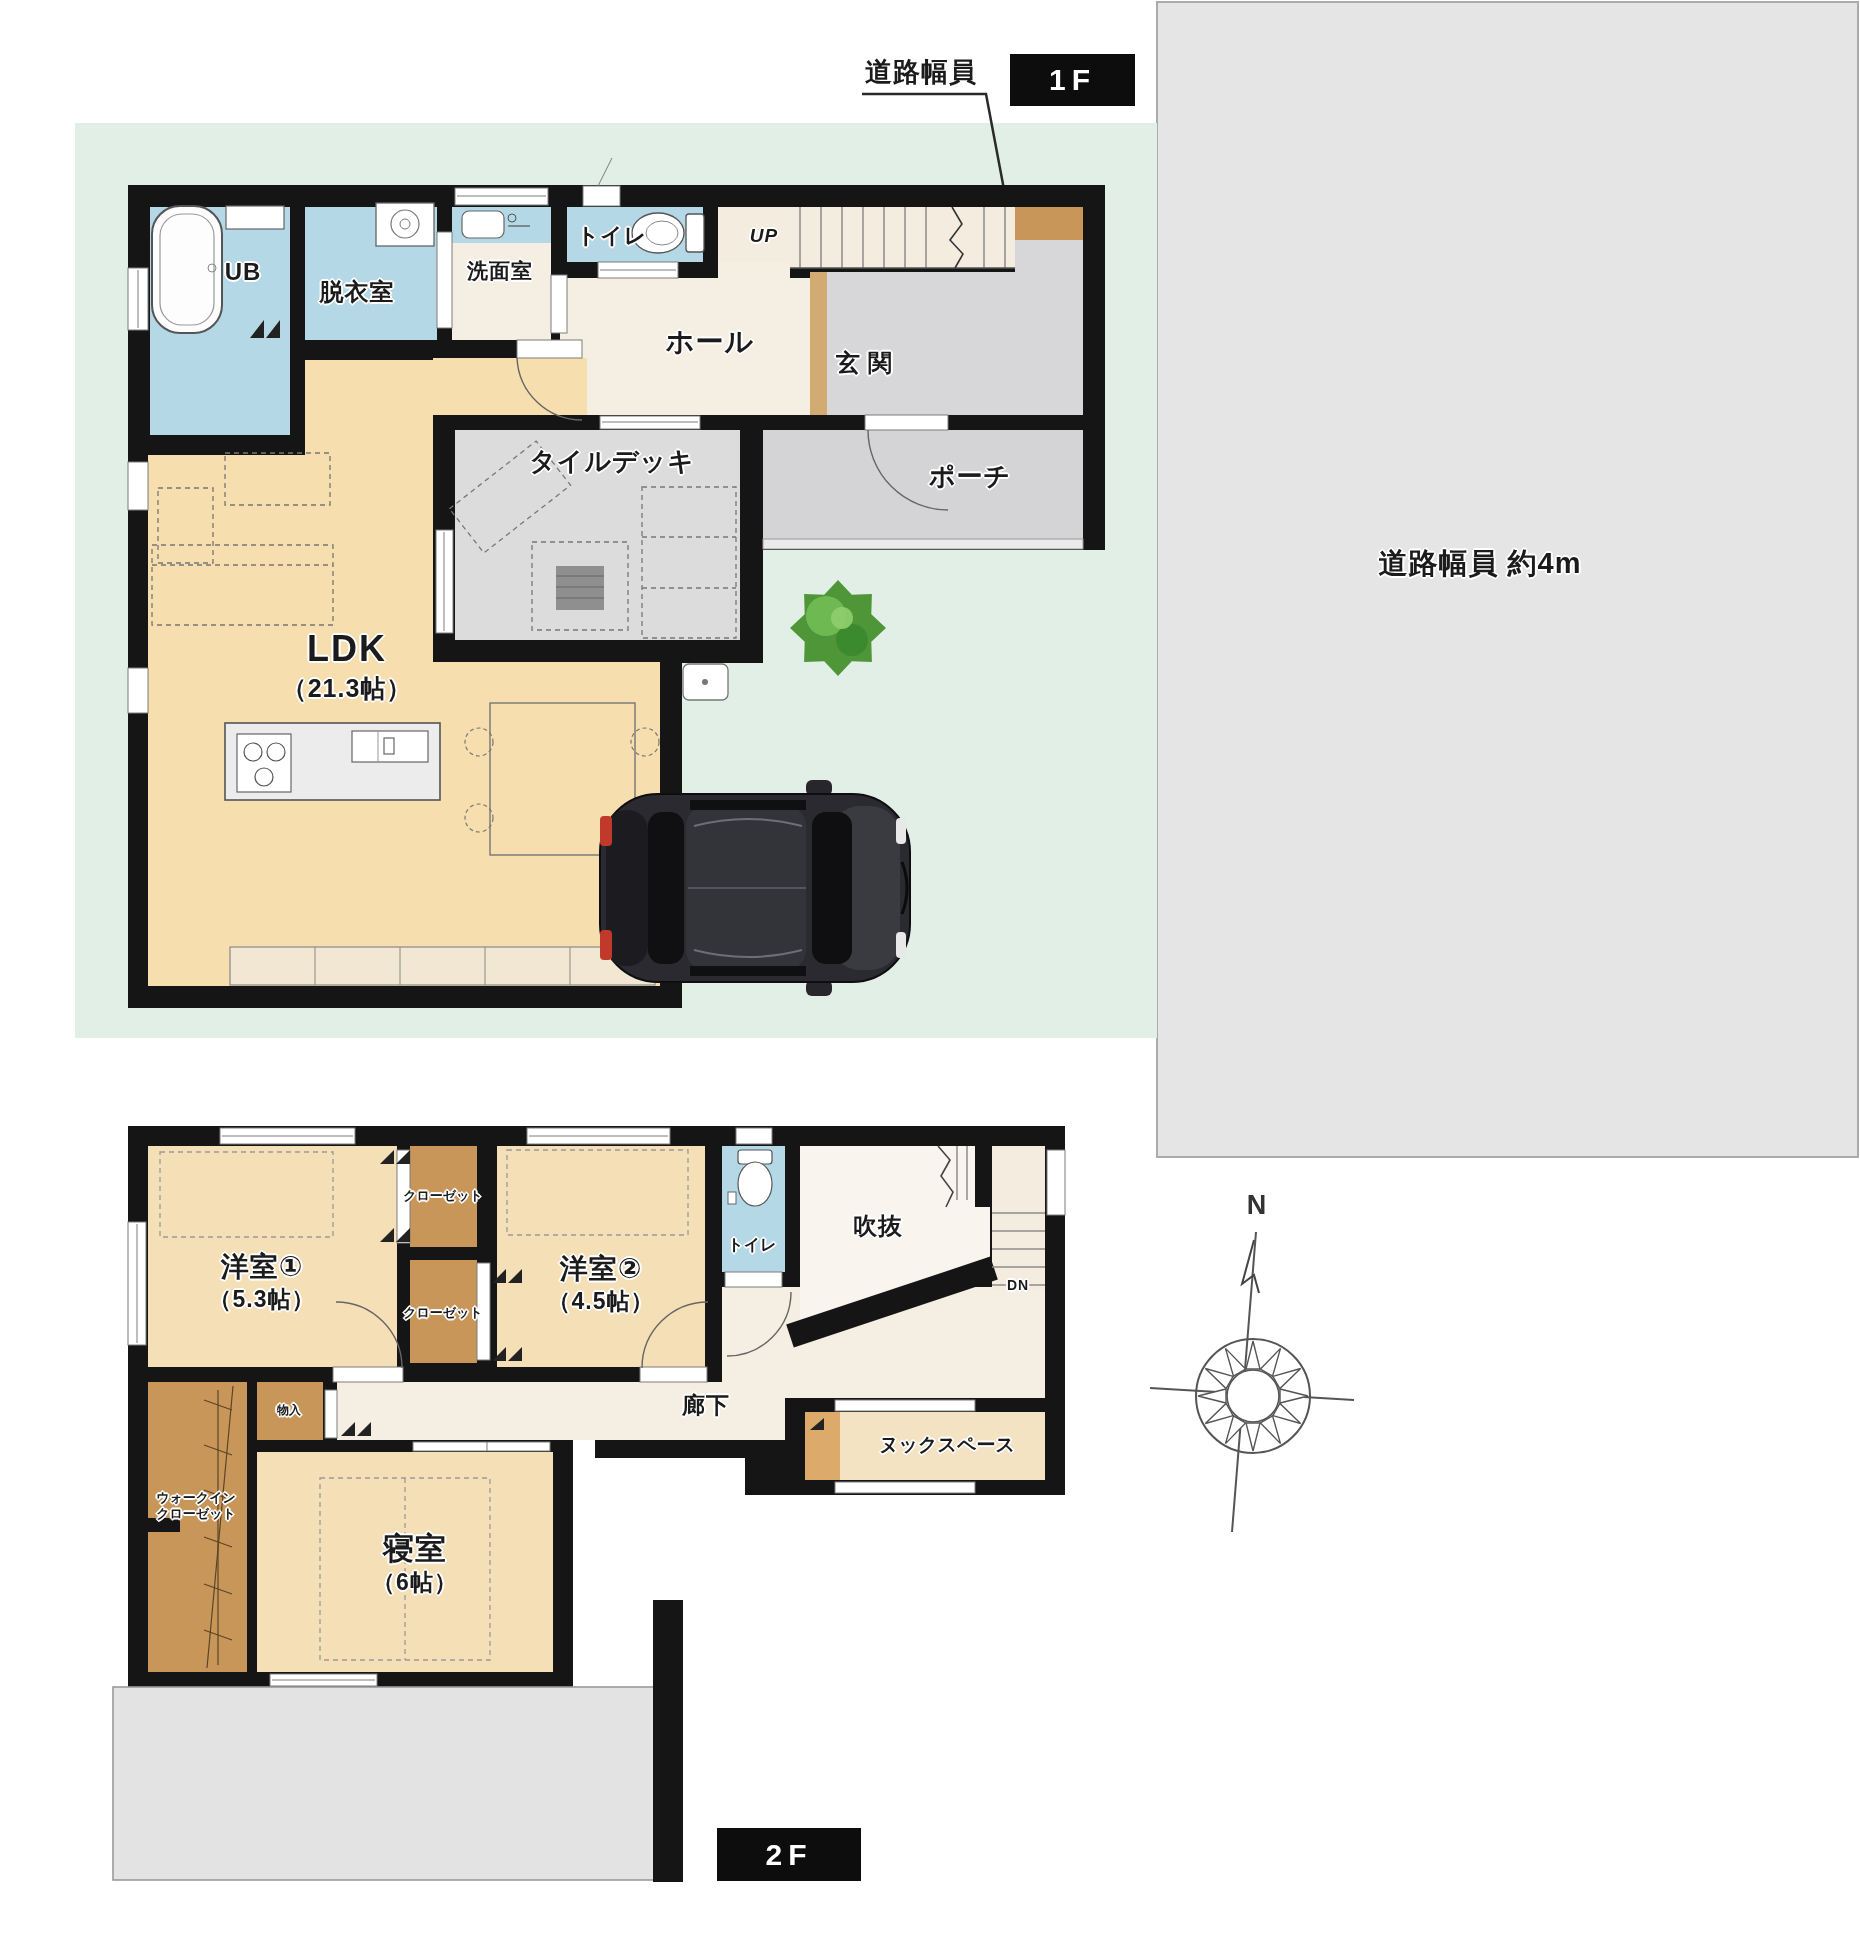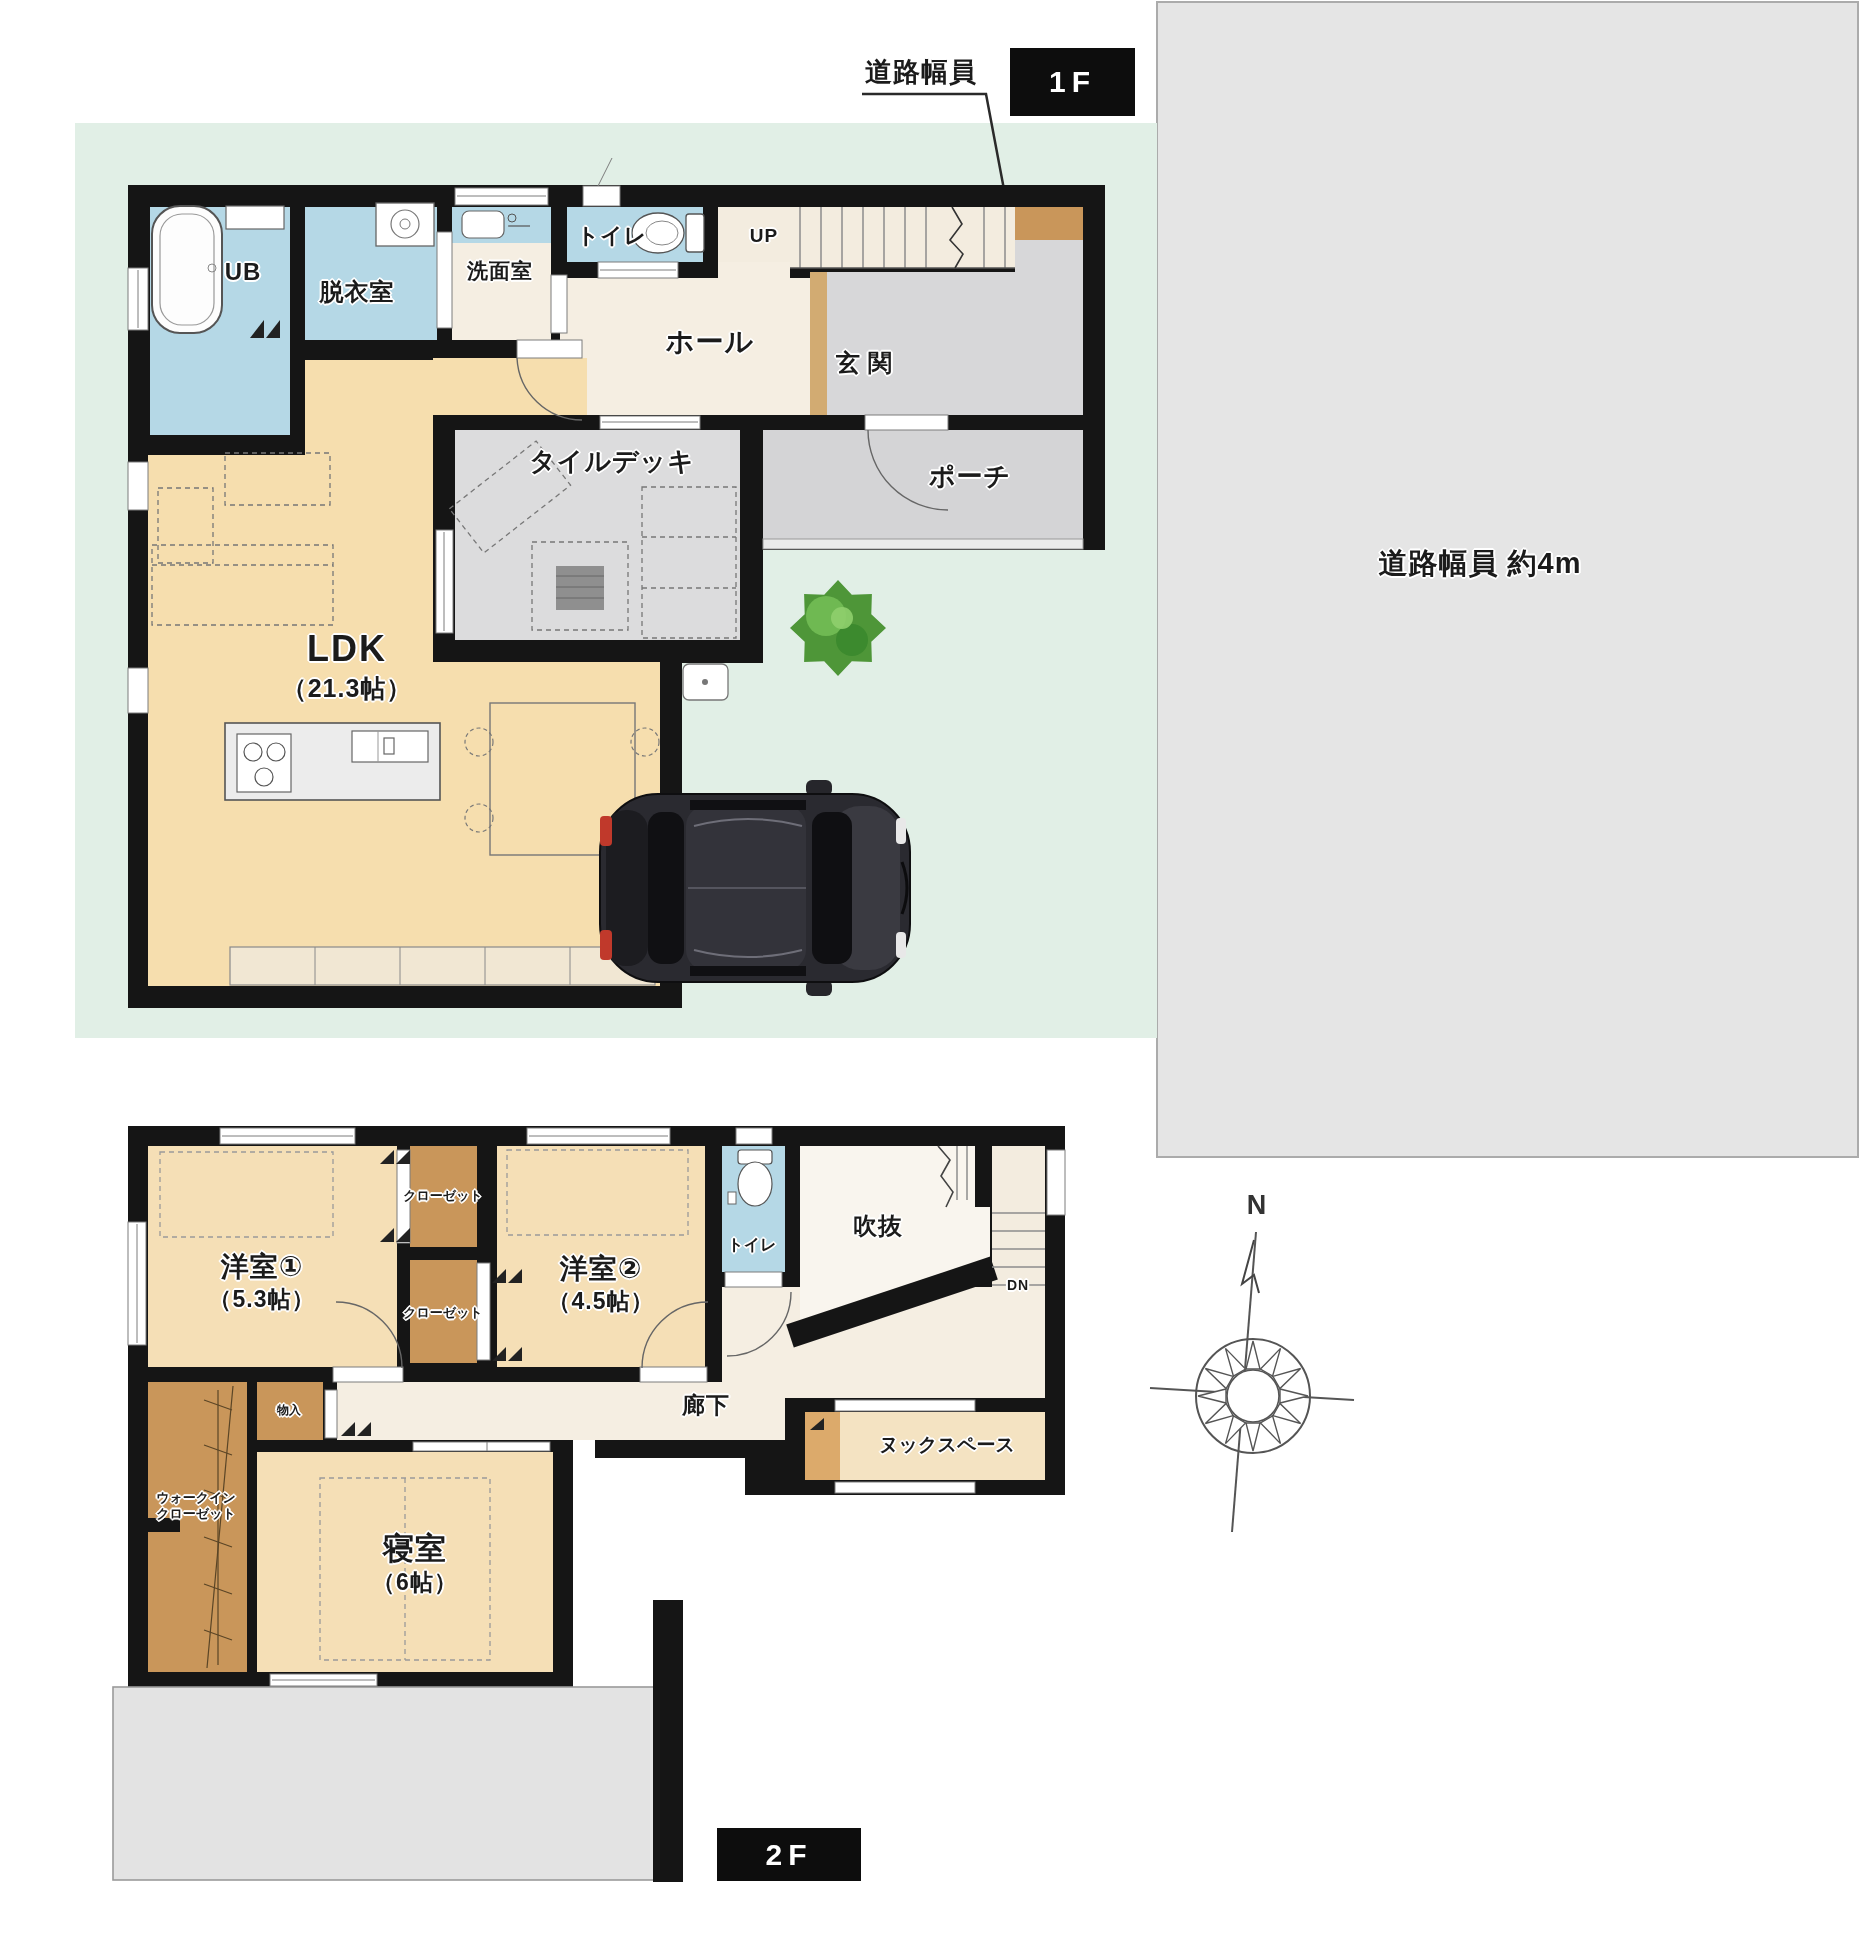--- a/index.html
+++ b/index.html
@@ -310,36 +310,36 @@
       <path d="M1253,1341 L1246,1369 L1260,1369 Z" transform="rotate(210 1253 1396)"></path>
       <path d="M1253,1341 L1246,1369 L1260,1369 Z" transform="rotate(240 1253 1396)"></path>
       <path d="M1253,1341 L1246,1369 L1260,1369 Z" transform="rotate(270 1253 1396)"></path>
       <path d="M1253,1341 L1246,1369 L1260,1369 Z" transform="rotate(300 1253 1396)"></path>
       <path d="M1253,1341 L1246,1369 L1260,1369 Z" transform="rotate(330 1253 1396)"></path>
     </g>
     <polyline points="1254,1240 1242,1284 1254,1275 1259,1293" stroke="#444" stroke-width="2"></polyline>
   </g>
 </svg>
 
-<div class="floorbox" style="left:1010px;top:48px;width:125px;height:68px;">
+<div class="floorbox" style="left:1010px;top:54px;width:125px;height:52px;">
   <span>1F</span>
 </div>
 <div class="floorbox" style="left:717px;top:1828px;width:144px;height:53px;">
   <span>2F</span>
 </div>
 
 <div class="lbl" style="left:921px;top:72px;font-size:27px;">道路幅員</div>
 <div class="lbl" style="left:1480px;top:529px;font-size:29px;margin-top:34px;">道路幅員 約4m</div>
 
 <div class="lbl" style="left:243px;top:272px;font-size:24px;">UB</div>
 <div class="lbl" style="left:357px;top:292px;font-size:24px;">脱衣室</div>
 <div class="lbl" style="left:500px;top:271px;font-size:21px;">洗面室</div>
 <div class="lbl" style="left:612px;top:236px;font-size:22px;">トイレ</div>
 <div class="lbl" style="left:710px;top:342px;font-size:28px;">ホール</div>
-<div class="lbl" style="left:764px;top:236px;font-size:19px;">UP</div>
+<div class="lbl" style="left:764px;top:236px;font-size:19px;font-style:italic;">UP</div>
 <div class="lbl" style="left:868px;top:345px;font-size:24px;letter-spacing:8px;margin-top:18px;">玄関</div>
 <div class="lbl" style="left:970px;top:477px;font-size:26px;">ポーチ</div>
 <div class="lbl" style="left:612px;top:462px;font-size:26px;">タイルデッキ</div>
 <div class="lbl" style="left:347px;top:649px;font-size:36px;letter-spacing:2px;">LDK</div>
 <div class="lbl" style="left:347px;top:688px;font-size:25px;">（21.3帖）</div>
 
 <div class="lbl" style="left:262px;top:1267px;font-size:28px;">洋室①</div>
 <div class="lbl" style="left:262px;top:1300px;font-size:23px;text-align:right;">（5.3帖）</div>
 <div class="lbl" style="left:443px;top:1196px;font-size:13px;letter-spacing:0;">クローゼット</div>
 <div class="lbl" style="left:443px;top:1313px;font-size:13px;letter-spacing:0;">クローゼット</div>

